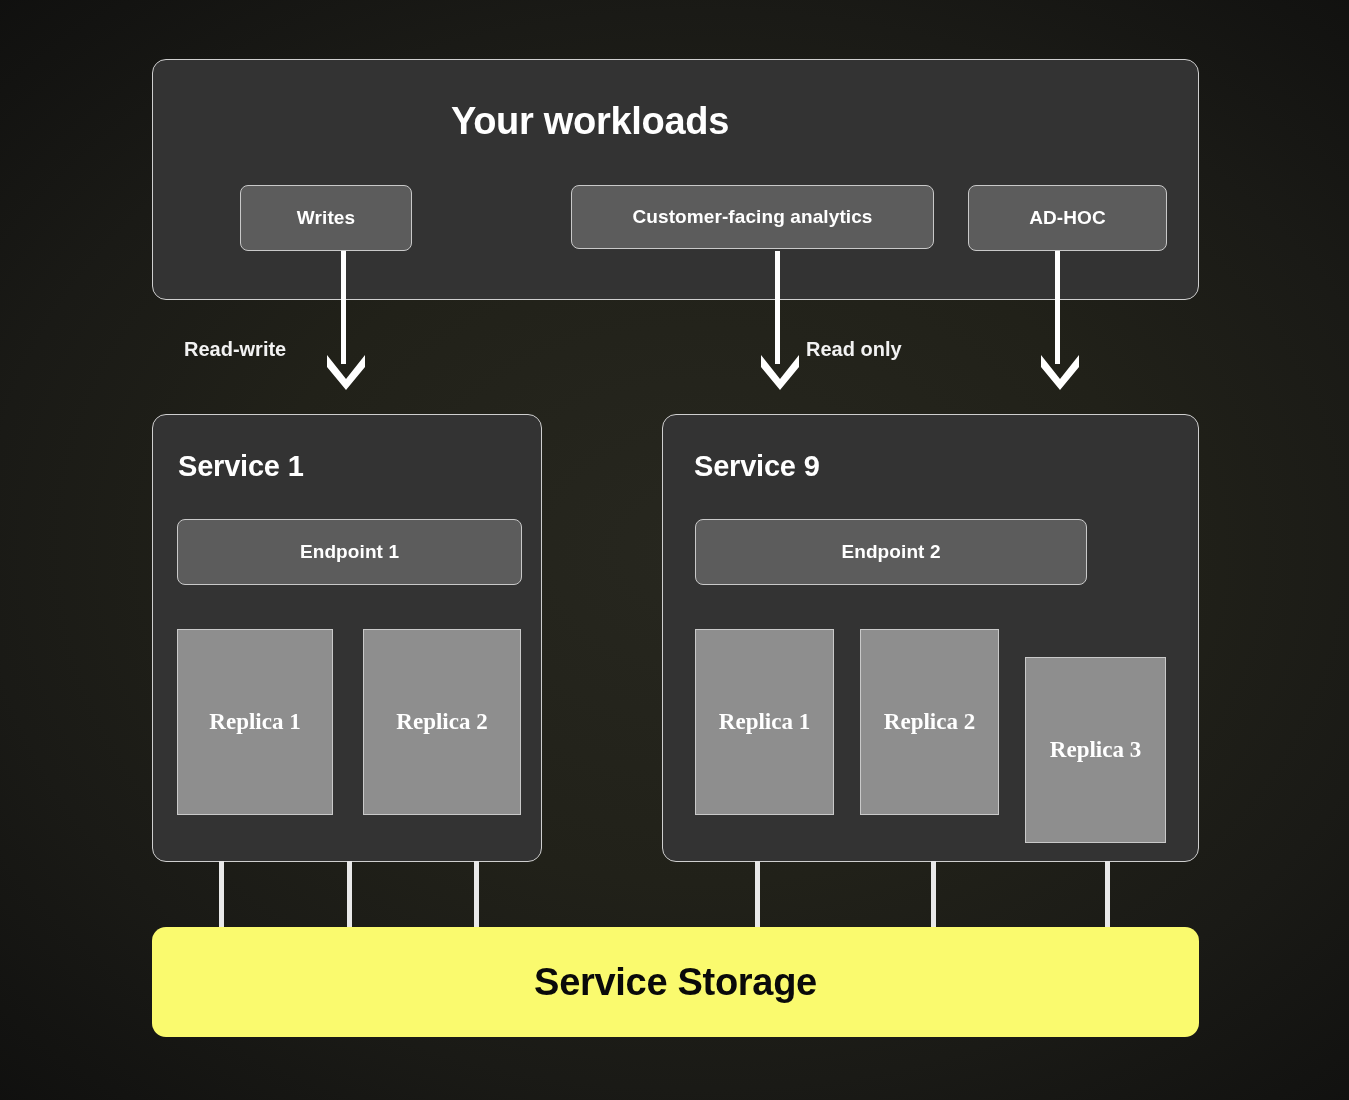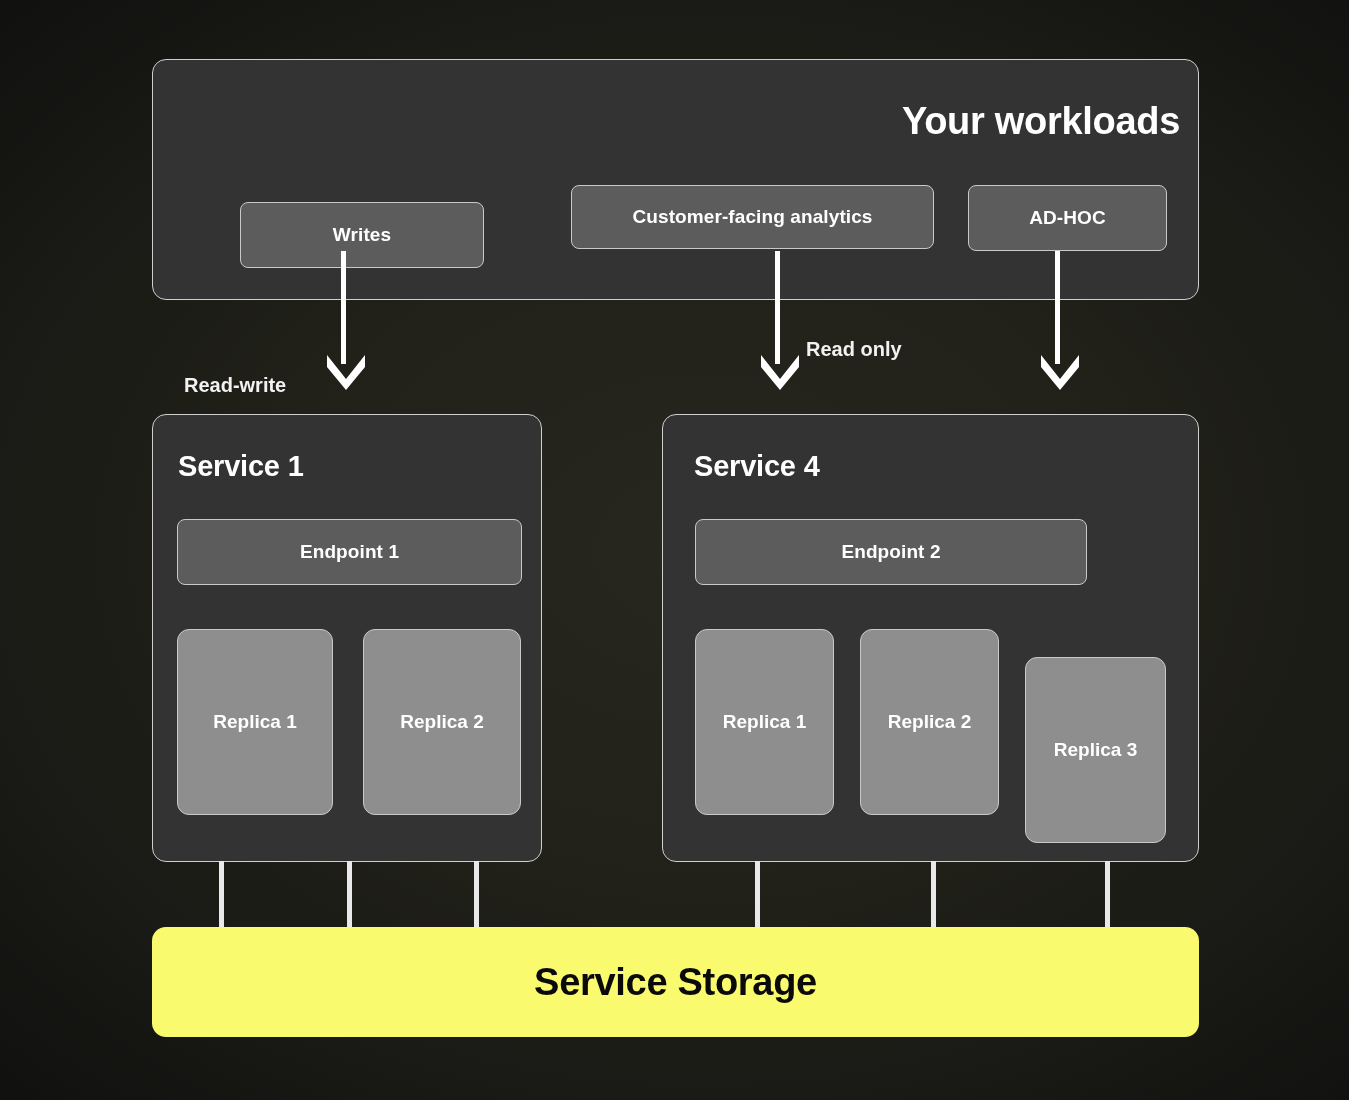--- a/index.html
+++ b/index.html
@@ -38,28 +38,29 @@
     color: #ffffff;
     font-weight: bold;
     font-size: 19px;
     letter-spacing: .1px;
     text-align: center;
   }
   .replica {
     position: absolute;
     background: #8e8e8e;
     border: 1px solid #c9c9c9;
-    border-radius: 12px;
+    border-radius: 0;
     box-sizing: border-box;
     display: flex;
     align-items: center;
     justify-content: center;
     color: #ffffff;
     font-weight: bold;
-    font-size: 19px;
+    font-size: 23px;
+    font-family: Liberation Serif, serif;
   }
   .panel-title {
     position: absolute;
     color: #ffffff;
     font-weight: bold;
     white-space: nowrap;
   }
   .hdr-title {
     font-size: 38px;
     letter-spacing: -.3px;
@@ -107,23 +108,23 @@
     letter-spacing: -.3px;
   }
 </style>
 </head>
 <body>
 
 <div id="canvas">
 
   <div class="panel" style="left:152px; top:59px; width:1047px; height:241px;"></div>
 
-  <div class="panel-title hdr-title" style="left:0; top:100px; width:1180px; text-align:right;">Your workloads</div>
+  <div class="panel-title hdr-title" style="left:0; top:100px; width:1180px; text-align:center;">Your workloads</div>
 
-  <div class="pill" style="left:240px; top:202px; width:244px; height:66px;">Writes</div>
+  <div class="pill" style="left:240px; top:185px; width:172px; height:66px;">Writes</div>
 
   <div class="pill" style="left:571px; top:185px; width:363px; height:64px;">Customer-facing analytics</div>
 
   <div class="pill" style="left:968px; top:185px; width:199px; height:66px;">AD-HOC</div>
 
   <div class="arrow" style="left:341px; top:251px; width:48px; height:140px;">
     <div class="stem" style="height:113px;"></div>
     <svg width="48" height="40" viewBox="0 0 48 40" style="position:absolute; left:-19px; top:100px;">
       <polygon points="5,4 24,28 43,4 43,16 24,39 5,16" fill="#ffffff"></polygon>
     </svg>
@@ -136,37 +137,37 @@
     </svg>
   </div>
 
   <div class="arrow" style="left:1055px; top:251px; width:48px; height:140px;">
     <div class="stem" style="height:113px;"></div>
     <svg width="48" height="40" viewBox="0 0 48 40" style="position:absolute; left:-19px; top:100px;">
       <polygon points="5,4 24,28 43,4 43,16 24,39 5,16" fill="#ffffff"></polygon>
     </svg>
   </div>
 
-  <div class="edge-label" style="left:184px; top:338px;margin-top:36px;">Read-write</div>
+  <div class="edge-label" style="left:184px; top:338px;">Read-write</div>
 
   <div class="edge-label" style="left:806px; top:338px;">Read only</div>
 
   <div class="panel" style="left:152px; top:414px; width:390px; height:448px;"></div>
 
   <div class="panel-title svc-title" style="left:178px; top:450px;">Service 1</div>
 
   <div class="pill" style="left:177px; top:519px; width:345px; height:66px;">Endpoint 1</div>
 
   <div class="replica" style="left:177px; top:629px; width:156px; height:186px;">Replica 1</div>
 
   <div class="replica" style="left:363px; top:629px; width:158px; height:186px;">Replica 2</div>
 
   <div class="panel" style="left:662px; top:414px; width:537px; height:448px;"></div>
 
-  <div class="panel-title svc-title" style="left:694px; top:450px;">Service 4</div>
+  <div class="panel-title svc-title" style="left:694px; top:450px;">Service 9</div>
 
   <div class="pill" style="left:695px; top:519px; width:392px; height:66px;">Endpoint 2</div>
 
   <div class="replica" style="left:695px; top:629px; width:139px; height:186px;">Replica 1</div>
 
   <div class="replica" style="left:860px; top:629px; width:139px; height:186px;">Replica 2</div>
 
   <div class="replica" style="left:1025px; top:629px; width:141px; height:186px;margin-top:28px;">Replica 3</div>
 
   <div class="line-v" style="left:219px; top:861px; height:67px;"></div>

